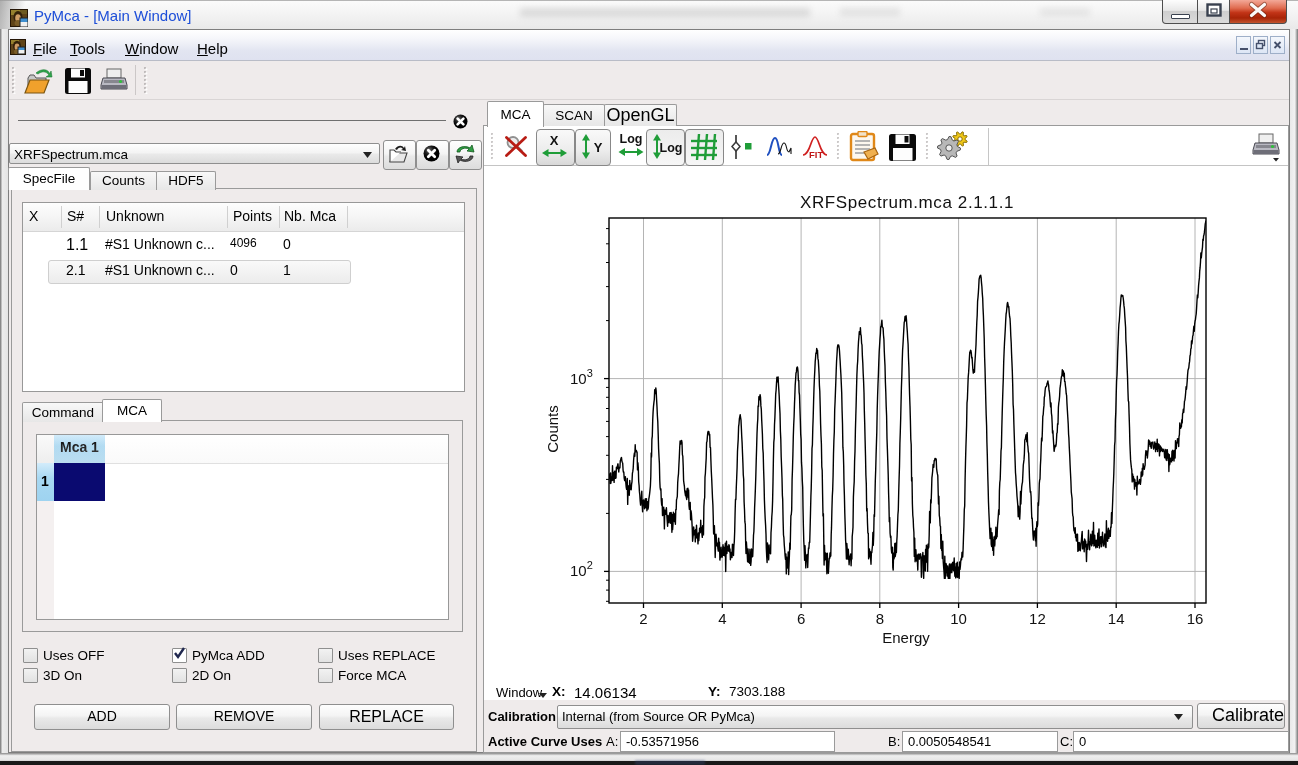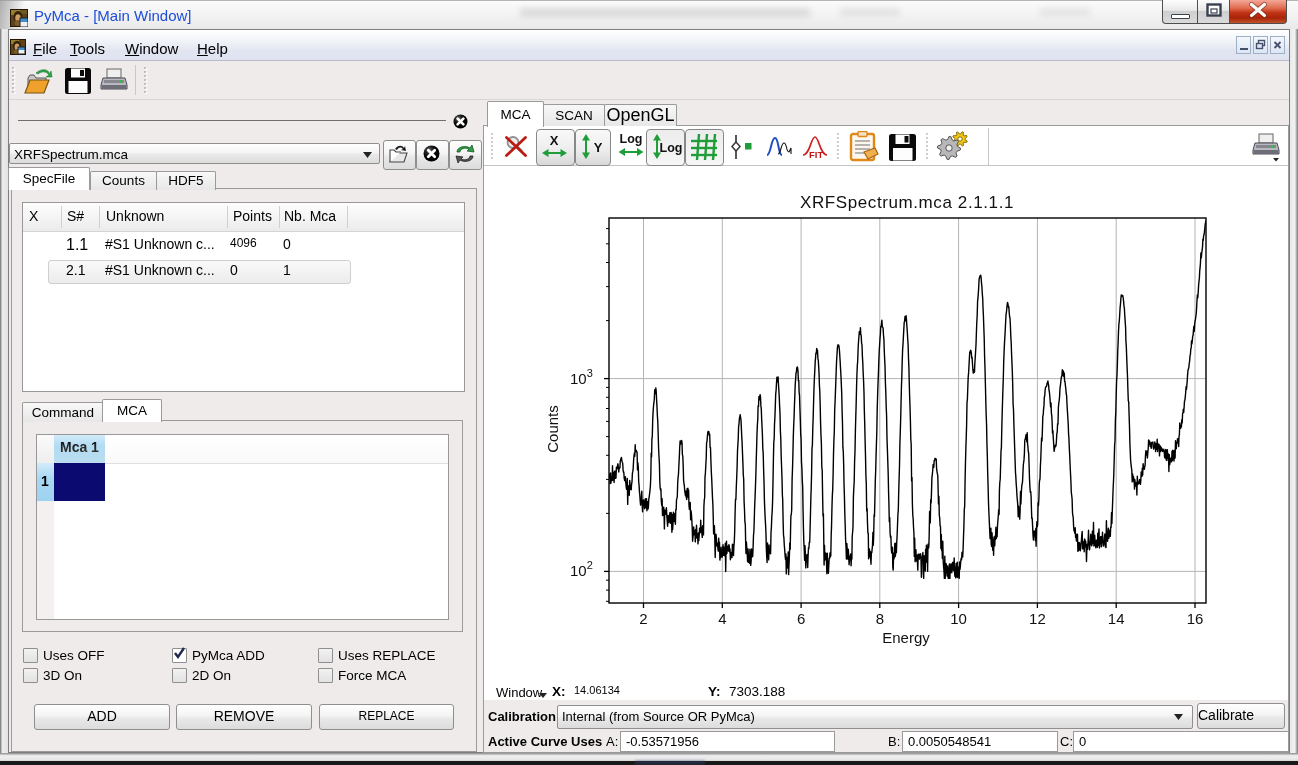--- a/index.html
+++ b/index.html
@@ -247,21 +247,21 @@
 <div class="abs" style="left:338px;top:648px;font-size:13.5px;z-index:2">Uses REPLACE</div>
 <div class="cb" style="left:23px;top:668px"></div>
 <div class="abs" style="left:43px;top:668px;font-size:13.5px;z-index:2">3D On</div>
 <div class="cb" style="left:172px;top:668px"></div>
 <div class="abs" style="left:192px;top:668px;font-size:13.5px;z-index:2">2D On</div>
 <div class="cb" style="left:318px;top:668px"></div>
 <div class="abs" style="left:338px;top:668px;font-size:13.5px;z-index:2">Force MCA</div>
 
 <div class="gbtn" style="left:34px;top:704px;width:134px;height:24px;text-align:center;line-height:23px;font-size:14px">ADD</div>
 <div class="gbtn" style="left:176px;top:704px;width:134px;height:24px;text-align:center;line-height:23px;font-size:14px">REMOVE</div>
-<div class="gbtn" style="left:319px;top:704px;width:133px;height:24px;text-align:center;line-height:23px;font-size:12px">REPLACE</div>
+<div class="gbtn" style="left:319px;top:704px;width:133px;height:24px;text-align:center;line-height:23px;font-size:16px">REPLACE</div>
 
 <div class="abs" style="left:483px;top:125px;width:806px;height:628px;border:1px solid #9a9a9a;background:#fff;box-sizing:border-box;z-index:1"></div>
 
 <div class="tab tabsel" style="left:487px;top:101px;width:55px;height:25px;line-height:25px;font-size:13.5px;z-index:3">MCA</div>
 <div class="tab" style="left:543px;top:104px;width:60px;height:21px;line-height:21px;font-size:13.5px;z-index:2">SCAN</div>
 <div class="tab" style="left:604px;top:104px;width:71px;height:21px;line-height:21px;font-size:18px;z-index:2">OpenGL</div>
 
 <div class="abs" style="left:484px;top:126px;width:804px;height:40px;background:#fff;border-bottom:1px solid #c4c4c4;box-sizing:border-box;z-index:2"></div>
 <svg class="abs" style="left:490px;top:132px;z-index:3" width="6" height="30">
     <g fill="#c0bcbc">
@@ -475,32 +475,32 @@
       <rect x="125" y="52" width="597" height="385"></rect>
     </clipPath>
 <polyline clip-path="url(#axc)" points="125.0,307.2 125.4,312.4 125.8,308.7 126.2,317.5 126.6,307.0 126.9,317.3 127.3,310.7 127.7,311.4 128.1,314.6 128.5,299.7 128.9,314.0 129.3,309.4 129.7,306.7 130.1,316.4 130.5,305.1 130.9,310.7 131.2,305.2 131.6,312.4 132.0,311.8 132.4,301.2 132.8,302.6 133.2,302.6 133.6,299.0 134.0,297.8 134.4,303.1 134.8,306.0 135.1,302.2 135.5,301.2 135.9,301.9 136.3,294.7 136.7,293.8 137.1,292.0 137.5,291.6 137.9,295.1 138.3,296.3 138.7,297.3 139.1,304.3 139.4,306.1 139.8,306.0 140.2,312.1 140.6,314.4 141.0,314.8 141.4,310.8 141.8,316.8 142.2,321.1 142.6,323.3 143.0,322.0 143.3,312.4 143.7,338.4 144.1,320.5 144.5,322.2 144.9,319.6 145.3,329.2 145.7,314.4 146.1,319.0 146.5,323.2 146.9,321.3 147.2,323.8 147.6,318.0 148.0,315.8 148.4,307.4 148.8,305.4 149.2,302.3 149.6,294.2 150.0,289.9 150.4,287.0 150.8,290.3 151.2,278.7 151.5,285.8 151.9,285.9 152.3,284.5 152.7,285.5 153.1,286.6 153.5,303.9 153.9,296.7 154.3,301.6 154.7,315.7 155.1,319.5 155.4,325.4 155.8,328.9 156.2,335.3 156.6,339.1 157.0,332.9 157.4,331.7 157.8,325.1 158.2,339.3 158.6,345.7 159.0,334.4 159.4,337.8 159.7,334.0 160.1,338.0 160.5,342.7 160.9,339.9 161.3,332.7 161.7,335.4 162.1,341.9 162.5,332.8 162.9,344.7 163.3,339.7 163.6,335.7 164.0,343.1 164.4,341.0 164.8,333.0 165.2,330.8 165.6,327.8 166.0,324.1 166.4,320.0 166.8,310.5 167.2,287.0 167.6,290.9 167.9,273.2 168.3,270.2 168.7,254.3 169.1,245.9 169.5,240.3 169.9,236.7 170.3,233.5 170.7,223.8 171.1,227.7 171.5,227.5 171.8,221.9 172.2,225.2 172.6,233.7 173.0,240.9 173.4,250.0 173.8,255.9 174.2,268.4 174.6,282.7 175.0,290.8 175.4,297.4 175.8,315.2 176.1,321.5 176.5,324.0 176.9,323.0 177.3,334.8 177.7,339.2 178.1,332.6 178.5,349.6 178.9,349.1 179.3,341.8 179.7,341.2 180.0,344.8 180.4,362.9 180.8,344.1 181.2,344.7 181.6,348.2 182.0,345.2 182.4,341.8 182.8,349.0 183.2,354.7 183.6,360.2 184.0,349.5 184.3,353.9 184.7,353.2 185.1,356.7 185.5,349.0 185.9,346.7 186.3,348.5 186.7,357.3 187.1,346.4 187.5,349.6 187.9,366.2 188.2,348.4 188.6,363.6 189.0,358.2 189.4,346.2 189.8,348.2 190.2,354.9 190.6,355.7 191.0,347.8 191.4,358.2 191.8,343.4 192.2,343.6 192.5,333.9 192.9,332.4 193.3,330.4 193.7,316.7 194.1,311.3 194.5,307.8 194.9,299.0 195.3,291.4 195.7,281.8 196.1,275.0 196.4,275.0 196.8,278.0 197.2,275.5 197.6,274.4 198.0,276.3 198.4,288.6 198.8,290.1 199.2,299.6 199.6,314.5 200.0,317.6 200.4,320.3 200.7,324.7 201.1,327.2 201.5,329.7 201.9,325.3 202.3,331.2 202.7,333.5 203.1,322.8 203.5,328.0 203.9,322.2 204.3,331.6 204.6,324.0 205.0,339.6 205.4,343.4 205.8,337.8 206.2,336.5 206.6,353.8 207.0,344.6 207.4,347.7 207.8,353.8 208.2,361.3 208.6,375.2 208.9,372.2 209.3,368.2 209.7,361.0 210.1,365.5 210.5,368.8 210.9,364.6 211.3,375.9 211.7,363.5 212.1,372.0 212.5,359.1 212.8,365.8 213.2,371.7 213.6,370.6 214.0,377.9 214.4,367.0 214.8,374.6 215.2,369.2 215.6,362.1 216.0,366.9 216.4,366.1 216.7,354.2 217.1,364.4 217.5,361.2 217.9,367.8 218.3,371.4 218.7,359.6 219.1,363.2 219.5,368.9 219.9,340.5 220.3,333.8 220.7,331.5 221.0,311.1 221.4,307.3 221.8,299.3 222.2,292.3 222.6,276.6 223.0,275.5 223.4,270.4 223.8,266.4 224.2,265.3 224.6,267.8 224.9,265.8 225.3,269.2 225.7,268.4 226.1,281.4 226.5,281.6 226.9,294.6 227.3,305.4 227.7,312.8 228.1,322.2 228.5,331.9 228.9,339.0 229.2,349.4 229.6,367.3 230.0,368.3 230.4,359.6 230.8,373.4 231.2,391.6 231.6,376.2 232.0,368.3 232.4,372.3 232.8,379.9 233.1,379.3 233.5,377.1 233.9,382.6 234.3,385.1 234.7,372.1 235.1,385.1 235.5,376.3 235.9,394.1 236.3,388.6 236.7,391.6 237.1,381.2 237.4,388.4 237.8,388.8 238.2,391.1 238.6,383.9 239.0,378.7 239.4,389.2 239.8,381.3 240.2,385.5 240.6,389.8 241.0,383.3 241.3,377.2 241.7,405.5 242.1,381.5 242.5,375.1 242.9,387.5 243.3,381.4 243.7,380.2 244.1,383.3 244.5,385.1 244.9,378.6 245.3,379.8 245.6,385.9 246.0,382.9 246.4,393.7 246.8,388.5 247.2,386.5 247.6,387.6 248.0,391.6 248.4,378.2 248.8,382.8 249.2,378.6 249.5,389.5 249.9,380.0 250.3,375.6 250.7,365.3 251.1,346.7 251.5,333.3 251.9,333.6 252.3,321.1 252.7,311.7 253.1,301.4 253.5,285.1 253.8,279.9 254.2,273.4 254.6,260.7 255.0,257.8 255.4,252.6 255.8,250.7 256.2,248.7 256.6,251.5 257.0,254.2 257.4,262.7 257.7,269.7 258.1,276.6 258.5,287.0 258.9,296.9 259.3,309.0 259.7,313.3 260.1,335.7 260.5,343.7 260.9,355.9 261.3,358.1 261.7,378.1 262.0,387.5 262.4,376.0 262.8,381.8 263.2,387.6 263.6,395.7 264.0,382.9 264.4,388.9 264.8,396.4 265.2,395.9 265.6,397.2 265.9,383.3 266.3,393.6 266.7,399.4 267.1,395.5 267.5,382.9 267.9,384.5 268.3,390.9 268.7,390.4 269.1,381.2 269.5,369.2 269.9,365.2 270.2,356.2 270.6,341.8 271.0,332.7 271.4,322.2 271.8,310.4 272.2,295.5 272.6,282.5 273.0,267.9 273.4,258.6 273.8,252.7 274.1,239.9 274.5,240.7 274.9,230.6 275.3,233.8 275.7,230.8 276.1,228.6 276.5,231.0 276.9,239.9 277.3,243.1 277.7,254.0 278.0,260.0 278.4,268.0 278.8,282.5 279.2,287.1 279.6,303.2 280.0,315.2 280.4,333.8 280.8,343.9 281.2,352.8 281.6,359.3 282.0,368.3 282.3,381.9 282.7,390.1 283.1,396.5 283.5,377.0 283.9,384.6 284.3,383.2 284.7,393.9 285.1,379.0 285.5,386.9 285.9,386.1 286.2,387.3 286.6,387.7 287.0,366.7 287.4,361.2 287.8,350.8 288.2,345.5 288.6,334.9 289.0,315.8 289.4,293.4 289.8,276.4 290.2,272.1 290.5,258.7 290.9,251.4 291.3,239.9 291.7,228.1 292.1,224.3 292.5,217.1 292.9,211.2 293.3,213.1 293.7,215.7 294.1,210.9 294.4,217.0 294.8,223.3 295.2,229.9 295.6,239.9 296.0,247.2 296.4,265.1 296.8,273.1 297.2,290.9 297.6,300.7 298.0,311.9 298.4,329.5 298.7,333.4 299.1,354.3 299.5,369.0 299.9,371.7 300.3,379.2 300.7,383.9 301.1,389.6 301.5,393.3 301.9,388.0 302.3,407.9 302.6,390.9 303.0,400.5 303.4,396.9 303.8,402.1 304.2,386.0 304.6,408.6 305.0,399.1 305.4,389.4 305.8,377.0 306.2,383.2 306.6,362.8 306.9,349.7 307.3,348.5 307.7,343.9 308.1,313.4 308.5,303.0 308.9,288.5 309.3,270.7 309.7,258.9 310.1,250.8 310.5,237.7 310.8,230.8 311.2,219.1 311.6,213.6 312.0,206.9 312.4,205.9 312.8,201.8 313.2,201.0 313.6,201.6 314.0,205.4 314.4,214.7 314.8,214.4 315.1,226.1 315.5,229.1 315.9,242.0 316.3,253.4 316.7,268.1 317.1,273.3 317.5,296.4 317.9,302.0 318.3,314.8 318.7,321.3 319.0,341.4 319.4,360.4 319.8,375.5 320.2,382.4 320.6,394.3 321.0,379.6 321.4,389.3 321.8,401.9 322.2,389.9 322.6,395.0 323.0,388.5 323.3,392.4 323.7,401.5 324.1,390.1 324.5,381.9 324.9,382.4 325.3,376.1 325.7,376.5 326.1,362.5 326.5,346.8 326.9,330.2 327.2,322.6 327.6,306.7 328.0,282.5 328.4,278.9 328.8,262.1 329.2,250.8 329.6,235.5 330.0,222.2 330.4,212.2 330.8,204.6 331.2,195.6 331.5,192.6 331.9,187.0 332.3,187.7 332.7,182.4 333.1,186.1 333.5,184.1 333.9,192.4 334.3,194.4 334.7,200.9 335.1,208.8 335.4,219.1 335.8,225.3 336.2,240.0 336.6,257.7 337.0,269.6 337.4,278.0 337.8,300.8 338.2,304.4 338.6,328.2 339.0,350.0 339.4,347.6 339.7,368.6 340.1,399.1 340.5,379.2 340.9,394.0 341.3,387.6 341.7,387.0 342.1,388.1 342.5,396.5 342.9,407.8 343.3,387.2 343.6,395.4 344.0,395.5 344.4,407.2 344.8,399.7 345.2,392.2 345.6,392.6 346.0,387.0 346.4,390.7 346.8,389.8 347.2,368.5 347.5,361.9 347.9,344.1 348.3,330.4 348.7,323.6 349.1,309.6 349.5,288.0 349.9,274.6 350.3,266.0 350.7,243.7 351.1,235.2 351.5,224.4 351.8,216.5 352.2,204.8 352.6,194.7 353.0,188.7 353.4,181.6 353.8,179.0 354.2,180.9 354.6,179.0 355.0,180.5 355.4,183.9 355.7,188.2 356.1,194.5 356.5,201.9 356.9,208.6 357.3,217.6 357.7,226.6 358.1,244.7 358.5,257.5 358.9,281.4 359.3,285.7 359.7,299.4 360.0,317.6 360.4,329.4 360.8,347.3 361.2,359.3 361.6,374.0 362.0,380.6 362.4,393.0 362.8,377.4 363.2,382.9 363.6,390.3 363.9,393.2 364.3,383.3 364.7,390.0 365.1,398.8 365.5,393.1 365.9,390.6 366.3,389.8 366.7,388.0 367.1,399.8 367.5,389.4 367.9,393.1 368.2,370.5 368.6,366.5 369.0,361.1 369.4,331.1 369.8,322.3 370.2,315.8 370.6,295.2 371.0,285.2 371.4,264.5 371.8,250.3 372.1,240.0 372.5,223.8 372.9,209.0 373.3,200.0 373.7,195.0 374.1,183.3 374.5,175.7 374.9,171.3 375.3,165.6 375.7,166.3 376.1,168.2 376.4,161.6 376.8,168.2 377.2,169.7 377.6,177.3 378.0,178.9 378.4,190.4 378.8,196.9 379.2,207.5 379.6,215.5 380.0,226.8 380.3,243.2 380.7,256.7 381.1,274.1 381.5,289.5 381.9,309.2 382.3,317.9 382.7,344.9 383.1,342.4 383.5,357.2 383.9,367.1 384.3,367.3 384.6,392.8 385.0,390.4 385.4,382.9 385.8,390.8 386.2,385.5 386.6,391.6 387.0,398.3 387.4,386.3 387.8,386.6 388.2,382.3 388.5,379.5 388.9,366.5 389.3,379.2 389.7,369.3 390.1,348.8 390.5,350.4 390.9,332.9 391.3,314.9 391.7,303.7 392.1,288.5 392.5,275.4 392.8,266.3 393.2,243.7 393.6,229.8 394.0,218.1 394.4,208.3 394.8,196.0 395.2,185.5 395.6,179.3 396.0,172.5 396.4,167.8 396.7,160.6 397.1,160.5 397.5,157.5 397.9,154.1 398.3,161.0 398.7,161.3 399.1,162.1 399.5,169.3 399.9,173.1 400.3,185.5 400.7,194.1 401.0,199.9 401.4,216.3 401.8,226.2 402.2,240.5 402.6,249.8 403.0,272.5 403.4,283.5 403.8,295.5 404.2,308.3 404.6,327.0 404.9,336.6 405.3,355.8 405.7,351.5 406.1,367.2 406.5,371.5 406.9,370.2 407.3,382.9 407.7,387.0 408.1,384.1 408.5,381.3 408.8,401.3 409.2,404.1 409.6,387.3 410.0,392.8 410.4,390.9 410.8,377.5 411.2,390.6 411.6,388.1 412.0,376.9 412.4,386.6 412.8,374.9 413.1,370.3 413.5,359.5 413.9,348.7 414.3,344.1 414.7,326.6 415.1,312.4 415.5,300.0 415.9,277.6 416.3,265.8 416.7,252.1 417.0,238.7 417.4,221.9 417.8,210.9 418.2,195.7 418.6,184.3 419.0,178.1 419.4,170.7 419.8,163.6 420.2,156.5 420.6,155.1 421.0,150.5 421.3,151.5 421.7,154.8 422.1,149.8 422.5,154.1 422.9,160.4 423.3,165.6 423.7,172.7 424.1,178.2 424.5,191.9 424.9,201.5 425.2,214.8 425.6,228.9 426.0,240.0 426.4,254.6 426.8,273.2 427.2,278.5 427.6,315.1 428.0,311.4 428.4,337.9 428.8,349.3 429.2,353.2 429.5,361.0 429.9,366.2 430.3,390.4 430.7,372.3 431.1,395.8 431.5,388.6 431.9,383.8 432.3,393.3 432.7,395.0 433.1,389.1 433.4,395.2 433.8,404.1 434.2,388.1 434.6,388.2 435.0,391.6 435.4,393.1 435.8,388.1 436.2,389.1 436.6,387.8 437.0,393.3 437.4,411.3 437.7,391.4 438.1,391.8 438.5,390.3 438.9,386.4 439.3,407.2 439.7,412.4 440.1,389.7 440.5,391.6 440.9,395.9 441.3,405.0 441.6,383.4 442.0,396.6 442.4,379.1 442.8,388.5 443.2,381.1 443.6,405.2 444.0,378.1 444.4,382.4 444.8,381.1 445.2,368.8 445.6,345.4 445.9,357.1 446.3,356.8 446.7,333.8 447.1,337.0 447.5,326.1 447.9,311.9 448.3,308.6 448.7,304.8 449.1,298.5 449.5,299.4 449.8,301.2 450.2,294.5 450.6,294.5 451.0,292.4 451.4,293.3 451.8,292.6 452.2,293.1 452.6,302.6 453.0,305.6 453.4,307.9 453.8,309.7 454.1,322.7 454.5,338.0 454.9,330.2 455.3,349.4 455.7,351.9 456.1,359.8 456.5,360.4 456.9,382.6 457.3,368.4 457.7,384.6 458.0,378.8 458.4,392.5 458.8,375.2 459.2,395.1 459.6,400.6 460.0,405.2 460.4,412.4 460.8,390.3 461.2,412.4 461.6,401.7 462.0,397.5 462.3,398.6 462.7,404.6 463.1,410.0 463.5,400.0 463.9,405.2 464.3,412.4 464.7,412.4 465.1,400.0 465.5,398.0 465.9,412.4 466.2,402.5 466.6,406.7 467.0,398.0 467.4,404.2 467.8,406.6 468.2,397.9 468.6,396.6 469.0,396.2 469.4,404.5 469.8,400.8 470.2,392.0 470.5,405.3 470.9,410.3 471.3,401.1 471.7,411.9 472.1,397.5 472.5,411.0 472.9,406.8 473.3,396.1 473.7,411.5 474.1,406.8 474.4,401.2 474.8,401.2 475.2,412.4 475.6,396.0 476.0,403.3 476.4,400.0 476.8,394.7 477.2,392.3 477.6,393.8 478.0,386.3 478.3,386.2 478.7,391.0 479.1,383.2 479.5,370.8 479.9,360.1 480.3,343.6 480.7,339.9 481.1,313.3 481.5,295.9 481.9,281.2 482.3,269.5 482.6,259.4 483.0,236.9 483.4,233.2 483.8,221.8 484.2,211.1 484.6,206.9 485.0,199.9 485.4,191.7 485.8,185.9 486.2,186.8 486.5,184.3 486.9,184.6 487.3,186.8 487.7,192.0 488.1,191.4 488.5,198.0 488.9,203.7 489.3,207.1 489.7,204.3 490.1,206.4 490.5,206.2 490.8,197.9 491.2,192.0 491.6,185.5 492.0,178.7 492.4,166.8 492.8,156.3 493.2,149.2 493.6,135.1 494.0,131.4 494.4,126.1 494.7,121.3 495.1,113.3 495.5,111.8 495.9,109.9 496.3,110.3 496.7,109.2 497.1,111.6 497.5,116.9 497.9,120.7 498.3,127.8 498.7,132.4 499.0,141.5 499.4,149.5 499.8,160.8 500.2,172.1 500.6,190.4 501.0,202.2 501.4,218.2 501.8,234.8 502.2,249.3 502.6,259.6 502.9,276.1 503.3,288.9 503.7,307.0 504.1,320.5 504.5,336.5 504.9,346.7 505.3,355.2 505.7,364.6 506.1,372.6 506.5,367.0 506.9,362.2 507.2,378.2 507.6,380.5 508.0,366.7 508.4,374.0 508.8,384.4 509.2,374.3 509.6,389.3 510.0,370.9 510.4,374.7 510.8,379.9 511.1,369.9 511.5,373.3 511.9,361.1 512.3,372.5 512.7,363.8 513.1,370.7 513.5,359.8 513.9,354.7 514.3,349.7 514.7,343.6 515.1,348.6 515.4,325.0 515.8,316.5 516.2,313.5 516.6,300.3 517.0,285.0 517.4,281.4 517.8,262.5 518.2,247.0 518.6,233.6 519.0,220.9 519.3,212.7 519.7,196.2 520.1,185.7 520.5,176.9 520.9,170.1 521.3,163.0 521.7,154.6 522.1,148.0 522.5,145.8 522.9,141.3 523.3,137.4 523.6,136.4 524.0,138.3 524.4,141.1 524.8,140.6 525.2,146.4 525.6,150.5 526.0,152.3 526.4,159.5 526.8,169.9 527.2,176.8 527.5,185.9 527.9,195.4 528.3,204.9 528.7,218.3 529.1,238.2 529.5,243.5 529.9,258.4 530.3,270.6 530.7,282.7 531.1,295.1 531.5,306.7 531.8,310.1 532.2,317.8 532.6,322.7 533.0,330.2 533.4,334.5 533.8,339.4 534.2,350.8 534.6,340.1 535.0,347.8 535.4,346.5 535.7,353.1 536.1,345.6 536.5,325.4 536.9,338.0 537.3,327.7 537.7,320.8 538.1,317.9 538.5,316.2 538.9,307.9 539.3,299.0 539.7,296.1 540.0,293.9 540.4,287.6 540.8,273.9 541.2,273.3 541.6,271.0 542.0,268.8 542.4,270.7 542.8,275.8 543.2,266.8 543.6,278.6 543.9,280.3 544.3,285.7 544.7,287.5 545.1,299.6 545.5,312.6 545.9,320.6 546.3,326.2 546.7,325.3 547.1,330.5 547.5,344.8 547.8,352.5 548.2,352.0 548.6,359.9 549.0,368.6 549.4,374.0 549.8,368.9 550.2,364.9 550.6,365.4 551.0,367.4 551.4,374.8 551.8,362.5 552.1,380.3 552.5,362.7 552.9,355.8 553.3,360.6 553.7,358.0 554.1,336.7 554.5,339.5 554.9,332.3 555.3,317.4 555.7,313.7 556.0,313.3 556.4,299.6 556.8,292.6 557.2,280.6 557.6,271.9 558.0,274.9 558.4,264.4 558.8,250.5 559.2,248.7 559.6,242.9 560.0,239.4 560.3,231.3 560.7,230.0 561.1,224.5 561.5,221.5 561.9,220.7 562.3,220.6 562.7,219.8 563.1,217.1 563.5,216.9 563.9,215.0 564.2,217.3 564.6,218.9 565.0,224.2 565.4,226.1 565.8,230.2 566.2,235.8 566.6,240.9 567.0,236.9 567.4,247.1 567.8,250.0 568.2,258.0 568.5,267.1 568.9,264.7 569.3,272.2 569.7,278.2 570.1,285.3 570.5,283.0 570.9,280.9 571.3,279.1 571.7,280.5 572.1,278.9 572.4,275.3 572.8,267.6 573.2,266.5 573.6,257.6 574.0,258.3 574.4,241.3 574.8,237.0 575.2,234.5 575.6,230.1 576.0,222.1 576.4,219.7 576.7,216.9 577.1,213.2 577.5,210.4 577.9,210.0 578.3,203.8 578.7,209.5 579.1,204.8 579.5,205.8 579.9,210.7 580.3,207.1 580.6,215.6 581.0,215.5 581.4,219.6 581.8,222.6 582.2,227.7 582.6,229.3 583.0,238.1 583.4,244.8 583.8,251.3 584.2,257.7 584.6,268.5 584.9,271.9 585.3,281.7 585.7,289.1 586.1,299.0 586.5,307.3 586.9,315.3 587.3,326.2 587.7,329.5 588.1,332.9 588.5,346.5 588.8,349.6 589.2,350.9 589.6,360.3 590.0,364.8 590.4,365.0 590.8,367.2 591.2,361.8 591.6,371.5 592.0,368.1 592.4,375.0 592.8,369.0 593.1,368.2 593.5,368.3 593.9,385.4 594.3,376.8 594.7,384.3 595.1,376.4 595.5,376.9 595.9,383.8 596.3,384.8 596.7,381.7 597.0,377.5 597.4,374.6 597.8,368.8 598.2,365.4 598.6,382.9 599.0,375.1 599.4,377.8 599.8,377.3 600.2,385.8 600.6,373.0 601.0,374.1 601.3,380.7 601.7,375.2 602.1,382.1 602.5,395.5 602.9,381.5 603.3,378.3 603.7,383.2 604.1,375.3 604.5,364.2 604.9,374.9 605.2,376.7 605.6,383.8 606.0,375.8 606.4,375.6 606.8,368.2 607.2,378.2 607.6,379.8 608.0,379.0 608.4,365.3 608.8,366.8 609.1,377.2 609.5,356.5 609.9,380.0 610.3,379.1 610.7,369.2 611.1,376.2 611.5,379.9 611.9,381.8 612.3,374.2 612.7,374.6 613.1,374.5 613.4,381.2 613.8,367.1 614.2,379.3 614.6,369.2 615.0,362.9 615.4,382.0 615.8,376.5 616.2,373.5 616.6,370.8 617.0,374.1 617.3,380.8 617.7,370.5 618.1,374.6 618.5,366.2 618.9,376.6 619.3,380.1 619.7,378.9 620.1,376.5 620.5,370.8 620.9,367.9 621.3,380.7 621.6,370.4 622.0,381.6 622.4,354.8 622.8,370.7 623.2,372.0 623.6,375.2 624.0,365.9 624.4,362.2 624.8,372.4 625.2,369.0 625.5,368.3 625.9,364.3 626.3,370.4 626.7,361.0 627.1,361.3 627.5,346.8 627.9,357.5 628.3,344.9 628.7,334.8 629.1,323.0 629.5,315.2 629.8,307.9 630.2,294.3 630.6,279.4 631.0,275.2 631.4,254.2 631.8,246.1 632.2,229.1 632.6,215.0 633.0,209.3 633.4,197.7 633.7,186.2 634.1,177.3 634.5,165.8 634.9,158.1 635.3,154.8 635.7,148.7 636.1,141.6 636.5,137.9 636.9,132.3 637.3,128.9 637.7,129.5 638.0,130.2 638.4,129.7 638.8,129.5 639.2,132.0 639.6,135.4 640.0,139.9 640.4,142.7 640.8,149.9 641.2,155.6 641.6,161.5 641.9,174.7 642.3,180.4 642.7,191.1 643.1,201.6 643.5,210.2 643.9,223.8 644.3,234.9 644.7,235.8 645.1,248.7 645.5,261.1 645.9,277.4 646.2,284.7 646.6,293.9 647.0,298.1 647.4,301.7 647.8,304.1 648.2,315.9 648.6,308.0 649.0,313.0 649.4,310.4 649.8,315.6 650.1,312.6 650.5,323.1 650.9,313.8 651.3,320.1 651.7,319.8 652.1,316.6 652.5,317.7 652.9,329.0 653.3,310.2 653.7,318.6 654.1,316.3 654.4,316.2 654.8,317.6 655.2,315.4 655.6,313.4 656.0,314.9 656.4,318.4 656.8,314.9 657.2,306.0 657.6,309.5 658.0,310.3 658.3,302.3 658.7,309.0 659.1,297.7 659.5,301.1 659.9,302.1 660.3,303.3 660.7,300.8 661.1,299.0 661.5,289.2 661.9,284.6 662.3,286.4 662.6,289.1 663.0,285.1 663.4,292.0 663.8,287.0 664.2,282.9 664.6,273.9 665.0,278.2 665.4,274.9 665.8,275.6 666.2,280.5 666.5,277.0 666.9,279.7 667.3,282.3 667.7,276.5 668.1,276.8 668.5,276.3 668.9,276.1 669.3,281.8 669.7,283.0 670.1,280.5 670.5,280.6 670.8,275.9 671.2,279.7 671.6,285.6 672.0,277.8 672.4,280.7 672.8,283.4 673.2,273.2 673.6,285.5 674.0,278.5 674.4,278.1 674.7,282.2 675.1,278.4 675.5,289.9 675.9,280.1 676.3,280.0 676.7,285.5 677.1,281.1 677.5,284.3 677.9,282.4 678.3,283.4 678.6,285.5 679.0,284.1 679.4,285.1 679.8,283.2 680.2,285.5 680.6,291.3 681.0,291.9 681.4,285.7 681.8,283.5 682.2,293.9 682.6,288.5 682.9,294.5 683.3,283.6 683.7,289.0 684.1,292.1 684.5,287.9 684.9,305.6 685.3,288.8 685.7,298.7 686.1,296.5 686.5,292.2 686.8,295.2 687.2,293.6 687.6,295.9 688.0,285.2 688.4,294.4 688.8,284.2 689.2,286.8 689.6,290.3 690.0,295.0 690.4,284.4 690.8,286.3 691.1,292.1 691.5,274.7 691.9,280.9 692.3,282.6 692.7,276.5 693.1,277.1 693.5,272.6 693.9,273.8 694.3,272.7 694.7,280.5 695.0,270.7 695.4,268.7 695.8,256.9 696.2,260.6 696.6,262.4 697.0,259.5 697.4,260.9 697.8,253.8 698.2,256.9 698.6,247.5 699.0,246.9 699.3,243.2 699.7,246.4 700.1,241.5 700.5,235.1 700.9,234.2 701.3,230.9 701.7,226.3 702.1,220.6 702.5,223.2 702.9,218.9 703.2,215.0 703.6,208.6 704.0,204.2 704.4,203.0 704.8,201.8 705.2,197.7 705.6,195.4 706.0,189.8 706.4,188.8 706.8,182.8 707.2,182.2 707.5,174.9 707.9,177.9 708.3,174.9 708.7,170.0 709.1,169.2 709.5,163.8 709.9,160.1 710.3,165.2 710.7,158.2 711.1,154.8 711.4,154.0 711.8,150.5 712.2,148.0 712.6,142.0 713.0,134.7 713.4,128.9 713.8,131.7 714.2,126.4 714.6,119.4 715.0,115.3 715.4,111.9 715.7,105.1 716.1,101.7 716.5,96.0 716.9,86.9 717.3,91.9 717.7,87.5 718.1,84.3 718.5,81.1 718.9,73.1 719.3,74.3 719.6,69.9 720.0,68.8 720.4,66.2 720.8,62.9 721.2,58.2 721.6,56.4 722.0,54.6" fill="none" stroke="#000" stroke-width="1.4" stroke-linejoin="round"></polyline>
 </svg>
 
 <div class="abs" style="left:496px;top:685px;font-size:13px;z-index:2">Window</div>
 <svg class="abs" style="left:538px;top:692px;z-index:2" width="10" height="7">
     <path d="M1 1 L9 1 L5 6 Z" fill="#222"></path>
   </svg>
 <div class="abs" style="left:552px;top:684px;font-size:13.5px;font-weight:bold;z-index:2">X:</div>
-<div class="abs" style="left:574px;top:684px;font-size:11px;z-index:2">14.06134</div>
+<div class="abs" style="left:574px;top:684px;font-size:15px;z-index:2">14.06134</div>
 <div class="abs" style="left:708px;top:684px;font-size:13.5px;font-weight:bold;z-index:2">Y:</div>
 <div class="abs" style="left:729px;top:684px;font-size:13.5px;z-index:2">7303.188</div>
 
 <div class="abs" style="left:484px;top:700px;width:804px;height:52px;background:#efebeb;z-index:2"></div>
 <div class="abs" style="left:488px;top:709px;font-size:13px;font-weight:bold;z-index:3">Calibration</div>
 <div class="gbtn" style="left:557px;top:705px;width:634px;height:22px;border-radius:2px;z-index:3"></div>
 <div class="abs" style="left:562px;top:709px;font-size:13px;z-index:4">Internal (from Source OR PyMca)</div>
 <svg class="abs" style="left:1173px;top:713px;z-index:4" width="12" height="8">
     <path d="M1 1 L10 1 L5.5 7 Z" fill="#222"></path>
   </svg>
-<div class="gbtn" style="left:1197px;top:703px;width:86px;height:24px;text-align:left;line-height:23px;font-size:14px;z-index:3">Calibrate</div>
+<div class="gbtn" style="left:1197px;top:703px;width:86px;height:24px;text-align:right;line-height:23px;font-size:18px;z-index:3">Calibrate</div>
 
 <div class="abs" style="left:488px;top:734px;font-size:13px;font-weight:bold;z-index:3">Active Curve Uses</div>
 <div class="abs" style="left:606px;top:734px;font-size:13px;z-index:3">A:</div>
 <div class="inp" style="left:620px;top:731px;width:213px;height:19px;z-index:3"><span style="margin-left:5px">-0.53571956</span></div>
 <div class="abs" style="left:888px;top:734px;font-size:13px;z-index:3">B:</div>
 <div class="inp" style="left:902px;top:731px;width:154px;height:19px;z-index:3"><span style="margin-left:5px">0.0050548541</span></div>
 <div class="abs" style="left:1060px;top:734px;font-size:13px;z-index:3">C:</div>
 <div class="inp" style="left:1073px;top:731px;width:214px;height:19px;z-index:3"><span style="margin-left:5px">0</span></div>
 
 </body></html>

